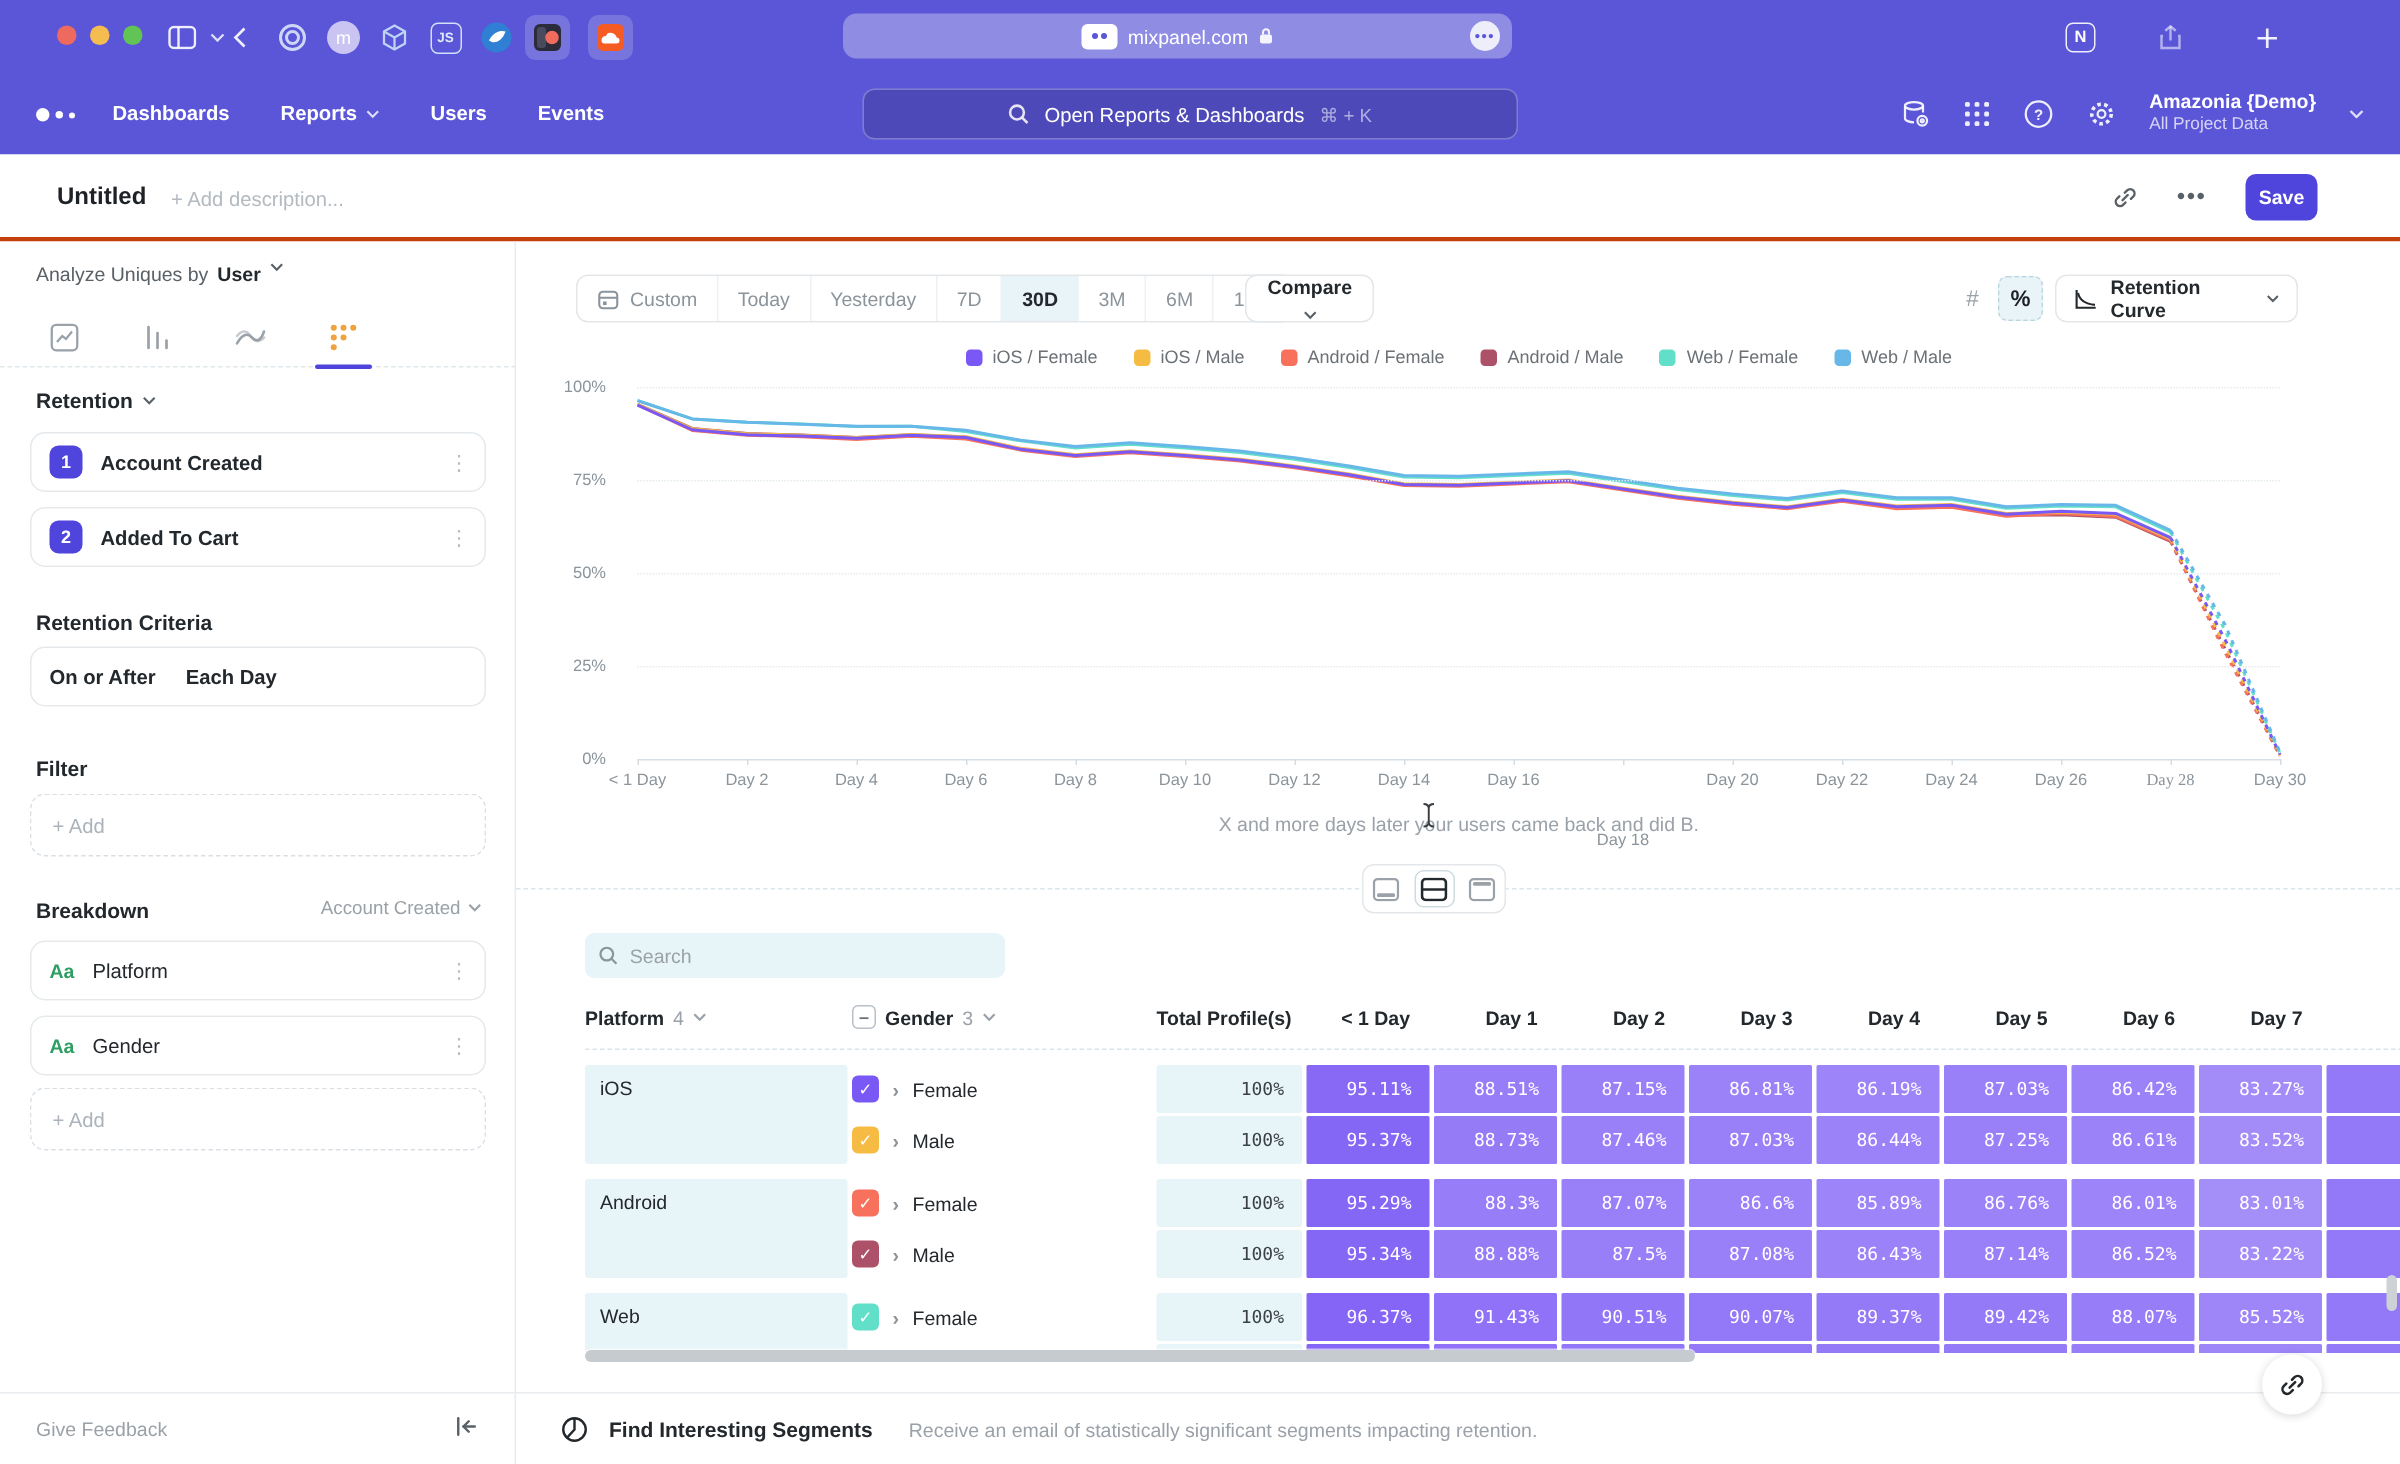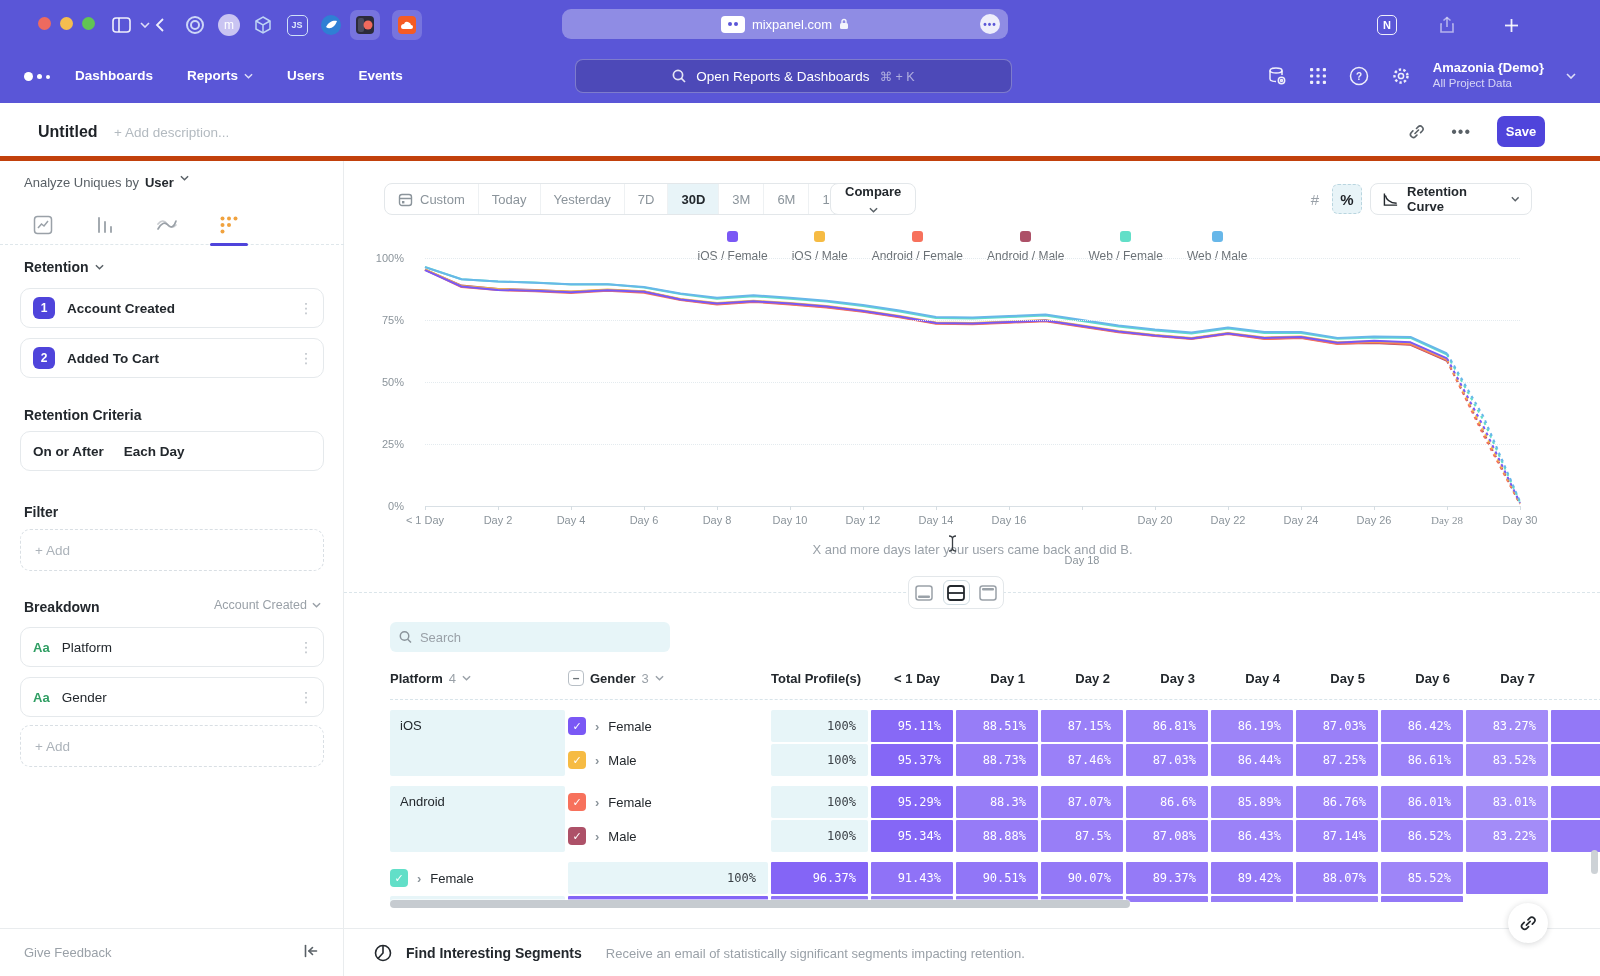--- a/index.html
+++ b/index.html
@@ -38,21 +38,21 @@
   .nav-search .ph { font-size:13.5px; }
   .nav-search .kbd { font-size:12.5px; color:rgba(255,255,255,.55); }
   .nav-right { position:absolute; right:24px; top:0; height:55px; display:flex; align-items:center; gap:22px; }
   .nav-ric { color:rgba(255,255,255,.9); display:flex; align-items:center; justify-content:center; }
   .org { text-align:left; color:#fff; line-height:1.25; }
   .org .nm { font-size:13px; font-weight:700; }
   .org .sub { font-size:11.5px; color:rgba(255,255,255,.75); }
 
   
   .rhead { position:absolute; top:103px; left:0; width:1600px; height:58px; background:#fff;
-    border-bottom:5px solid #c2410c;padding-left:43px; }
+    border-bottom:3px solid #c2410c;padding-left:43px; }
   .rtitle { position:absolute; left:38px; top:20px; font-size:16px; font-weight:700; color:#1e2227; }
   .rdesc { position:absolute; left:114px; top:22px; font-size:13.5px; color:#b3bac0; }
   .rh-right { position:absolute; right:55px; top:13px; display:flex; align-items:center; gap:26px; }
   .save-btn { width:48px; height:31px; background:#4f44db; color:#fff; border:none; border-radius:7px;
     font-size:13px; font-weight:600; font-family:inherit; cursor:pointer; }
   .dots3 { color:#596066; font-size:16px; letter-spacing:1px; cursor:pointer; }
 
   
   .sidebar { position:absolute; top:161px; left:0; width:344px; height:767px; background:#fff;
     border-right:1px solid #e9ecee; }
@@ -93,21 +93,21 @@
   .mode-group { position:absolute; left:956px; top:23px; height:30px; display:flex; align-items:center; gap:2px; }
   .mode-btn { width:30px; height:30px; display:flex; align-items:center; justify-content:center;
     font-size:15px; color:#9aa1a8; border-radius:6px; cursor:pointer; }
   .mode-btn.active { background:#e8f4f8; border:1px dashed #b9d5df; color:#1e2227; font-weight:600; }
   .view-btn { position:absolute; left:1026px; top:22px; width:162px; height:32px; border:1px solid #e3e7ea;
     border-radius:8px; background:#fff; display:flex; align-items:center; gap:9px; padding:0 12px;
     font-size:13px; font-weight:600; color:#23282d; cursor:pointer; }
 
   .legend { position:absolute; left:81px; top:70px; width:1095px; display:flex; justify-content:center;
     gap:24px; }
-  .leg-item { display:flex; align-items:center; gap:7px; font-size:12px; color:#6b7races176; color:#6b7176;flex-direction:column; }
+  .leg-item { display:flex; align-items:center; gap:7px; font-size:12px; color:#6b7races176; color:#6b7176; }
   .leg-sw { width:11px; height:11px; border-radius:3px; flex:none; }
 
   .ylabels { position:absolute; left:0; top:97px; width:68px; height:248px; }
   .ylab { position:absolute; right:8px; font-size:11px; color:#8b949b; transform:translateY(-50%); }
   .plot { position:absolute; left:81px; top:97px; width:1095px; height:248px; }
   .gridline { position:absolute; left:0; right:0; height:0; border-top:1px dotted #e4ebef; }
   .gridline.solid { border-top:1px solid #d9e0e5; }
   .xtick { position:absolute; top:248px; width:1px; height:4px; background:#d5dde2; }
   .xlabels { position:absolute; left:81px; top:353px; width:1095px; height:14px; }
   .xlab { position:absolute; font-size:11px; color:#8b949b; transform:translateX(-50%); white-space:nowrap; }
@@ -722,20 +722,21 @@
           <div class="val-cell" style="background: rgba(120, 86, 245, 0.78);">88.88%</div>
           <div class="val-cell" style="background: rgba(120, 86, 245, 0.76);">87.5%</div>
           <div class="val-cell" style="background: rgba(120, 86, 245, 0.75);">87.08%</div>
           <div class="val-cell" style="background: rgba(120, 86, 245, 0.74);">86.43%</div>
           <div class="val-cell" style="background: rgba(120, 86, 245, 0.75);">87.14%</div>
           <div class="val-cell" style="background: rgba(120, 86, 245, 0.74);">86.52%</div>
           <div class="val-cell" style="background: rgba(120, 86, 245, 0.68);">83.22%</div>
           <div class="val-cell" style="background: rgba(120, 86, 245, 0.8);"></div>
         </div>
         <div class="tgrid group">
+          <div class="plat-cell">Web</div>
           <div class="gen-cell">
             <span class="chk" style="background: rgb(98, 223, 200);">✓</span>
             <span class="chev-r">›</span>
             <span class="gen-lbl">Female</span>
           </div>
           <div class="tot-cell">100%</div>
           <div class="val-cell" style="background: rgba(120, 86, 245, 0.91);">96.37%</div>
           <div class="val-cell" style="background: rgba(120, 86, 245, 0.83);">91.43%</div>
           <div class="val-cell" style="background: rgba(120, 86, 245, 0.81);">90.51%</div>
           <div class="val-cell" style="background: rgba(120, 86, 245, 0.8);">90.07%</div>

